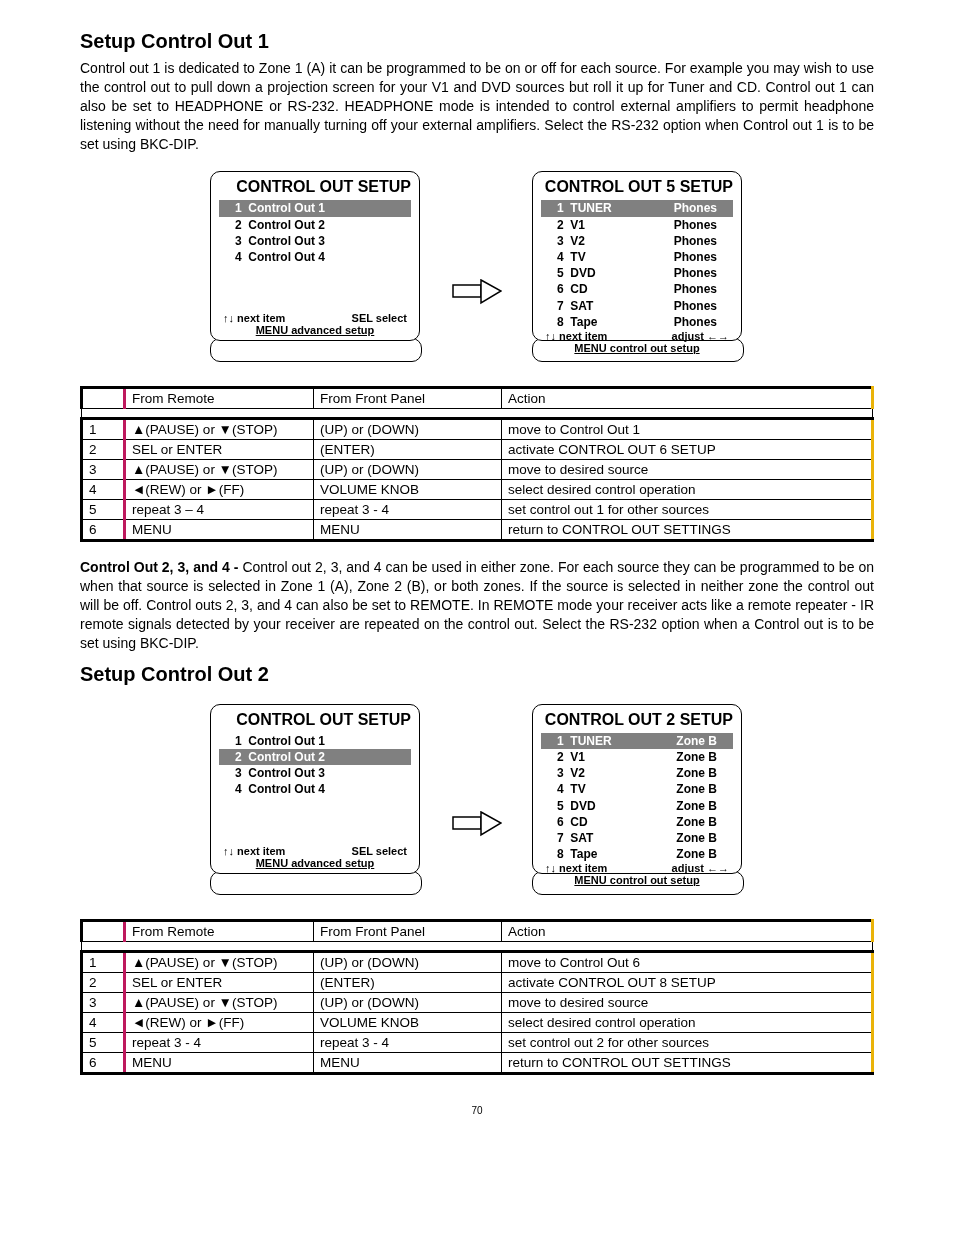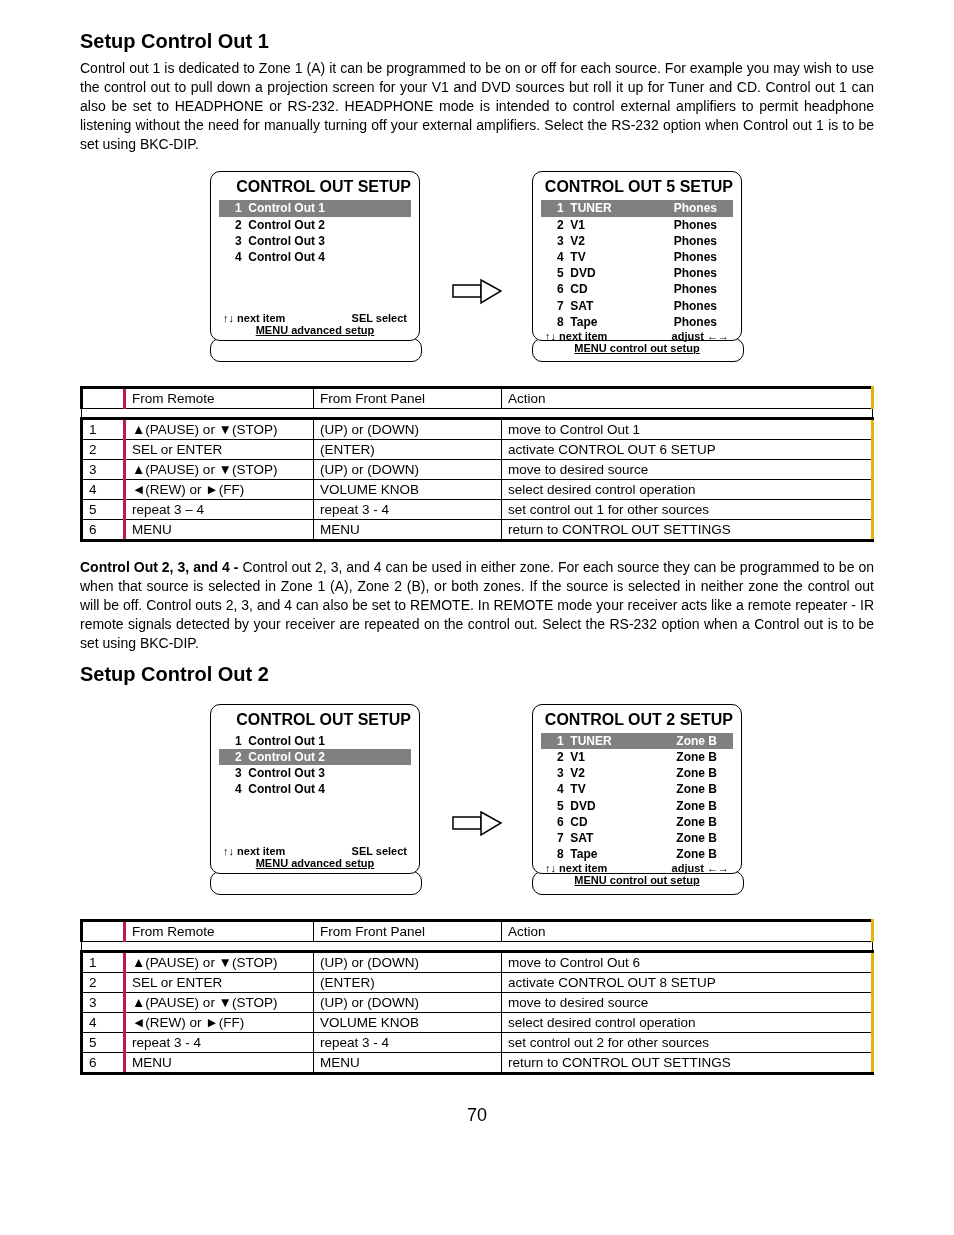--- a/index.html
+++ b/index.html
@@ -106,21 +106,21 @@
     border-left: 3px solid #000;
   }
   table.instr tr td:nth-child(2) { width: 175px; border-left: 3px solid #be185d; }
   table.instr tr td:nth-child(3) { width: 175px; }
   table.instr tr td:nth-child(4) { border-right: 3px solid #eab308; margin-top: 24px; }
   table.instr tr.header td { font-weight: normal; }
   table.instr tr.header td:first-child { border-left: 3px solid #000; }
   table.instr tr:first-child td { border-top: 3px solid #000; }
   table.instr tr:last-child td { border-bottom: 3px solid #000; }
   .sep-row td { height: 4px; padding:0; background:#fff; border-left:3px solid #000; border-right:3px solid #000;}
-  .pagenum { text-align:center; margin-top:30px; font-size:18px;}
+  .pagenum { text-align:center; margin-top:30px; font-size:10px;}
 </style>
 </head>
 <body>
 
 <h2>Setup Control Out 1</h2>
 <p>Control out 1 is dedicated to Zone 1 (A) it can be programmed to be on or off for each source. For example you may wish to use the control out to pull down a projection screen for your V1 and DVD sources but roll it up for Tuner and CD. Control out 1 can also be set to HEADPHONE or RS-232. HEADPHONE mode is intended to control external amplifiers to permit headphone listening without the need for manually turning off your external amplifiers. Select the RS-232 option when Control out 1 is to be set using BKC-DIP.</p>
 
 <div class="screens-row">
   <div>
     <div class="screen">

